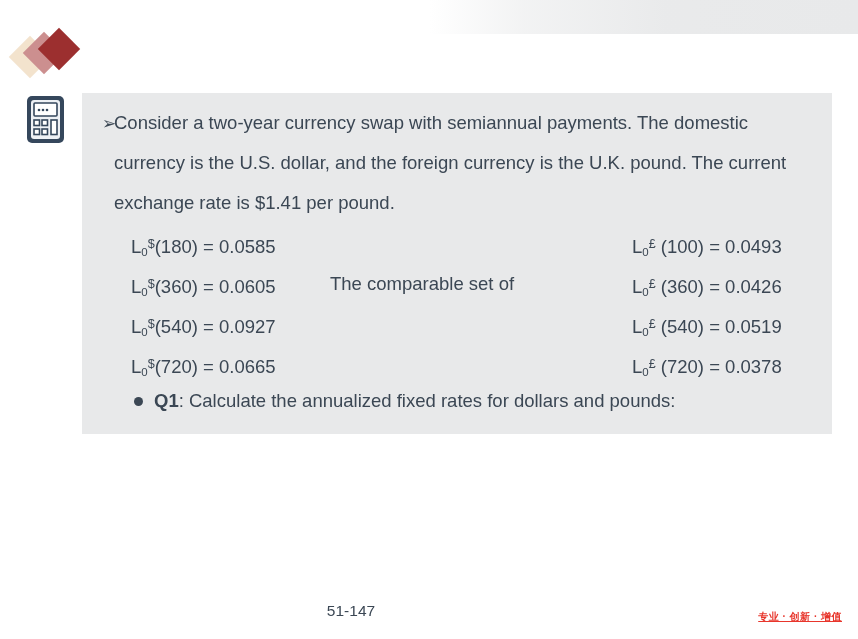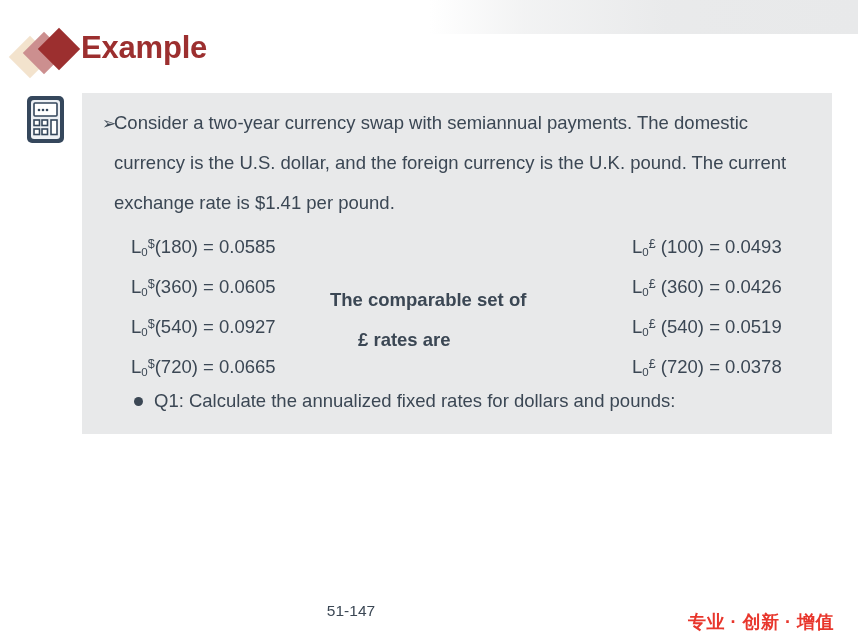--- a/index.html
+++ b/index.html
@@ -117,23 +117,22 @@
     color: #3b4754;
   }
   .f-left {
     position: absolute;
     left: 7px;
     top: 0;
     white-space: nowrap;
   }
   .f-mid {
     position: absolute;
-    top: 16px;
-    white-space: nowrap;
-    font-weight: bold;
+    top: 0;
+    white-space: nowrap;
   }
   .f-right {
     position: absolute;
     left: 508px;
     top: 0;
     white-space: nowrap;
   }
   .mid-a { left: 206px; }
   .mid-b { left: 234px; }
 
@@ -160,57 +159,57 @@
     display: inline-block;
     width: 9px;
     height: 9px;
     border-radius: 50%;
     background: #3b4754;
     vertical-align: middle;
     margin-right: 11px;
     margin-bottom: 2px;
   }
   #q-label {
-    font-weight: normal;
+    font-weight: bold;
     margin-top: 30px;
   }
 
   
   #page-number {
     position: absolute;
     left: 0;
     top: 602px;
     width: 702px;
     text-align: center;
     font-size: 15.5px;
     color: #3b4754;
   }
   #slogan {
     position: absolute;
-    right: 24px;
+    right: 16px;
     top: 610px;
-    font-size: 18px;
+    font-size: 10px;
     font-weight: bold;
     color: #e8362c;
     white-space: nowrap;
     letter-spacing: 0.5px;
+    text-decoration: underline;
   }
 </style>
 </head>
 <body>
 
 <div id="top-band"></div>
 
 <div id="title-row">
   <div id="logo-diamonds">
     <div class="dia" id="dia-1"></div>
     <div class="dia" id="dia-2"></div>
     <div class="dia" id="dia-3"></div>
   </div>
-  <div id="page-title">Example</div>
 </div>
 
 <div id="calc-icon">
   <svg width="39" height="49" viewBox="0 0 39 49" xmlns="http://www.w3.org/2000/svg">
     <rect x="1" y="1" width="37" height="47" rx="5" ry="5" fill="#35475c"></rect>
     <rect x="5" y="5" width="29" height="39" rx="3" ry="3" fill="#eef1f5"></rect>
     <rect x="8" y="8" width="23" height="13" rx="1" ry="1" fill="#ffffff" stroke="#35475c" stroke-width="1.6"></rect>
     <circle cx="13" cy="15" r="1.3" fill="#35475c"></circle>
     <circle cx="17" cy="15" r="1.3" fill="#35475c"></circle>
     <circle cx="21" cy="15" r="1.3" fill="#35475c"></circle>
@@ -238,21 +237,20 @@
     </div>
 
     <div class="f-row">
       <span class="f-left"><span>L</span><sub class="lsub">0</sub><sup class="lsup">$</sup><span>(360) = 0.0605</span></span>
       <span class="f-mid mid-a">The comparable set of</span>
       <span class="f-right"><span>L</span><sub class="lsub">0</sub><sup class="lsup">£</sup><span> (360) = 0.0426</span></span>
     </div>
 
     <div class="f-row">
       <span class="f-left"><span>L</span><sub class="lsub">0</sub><sup class="lsup">$</sup><span>(540) = 0.0927</span></span>
-      <span class="f-mid mid-b">£ rates are</span>
       <span class="f-right"><span>L</span><sub class="lsub">0</sub><sup class="lsup">£</sup><span> (540) = 0.0519</span></span>
     </div>
 
     <div class="f-row">
       <span class="f-left"><span>L</span><sub class="lsub">0</sub><sup class="lsup">$</sup><span>(720) = 0.0665</span></span>
       <span class="f-mid mid-a"></span>
       <span class="f-right"><span>L</span><sub class="lsub">0</sub><sup class="lsup">£</sup><span> (720) = 0.0378</span></span>
     </div>
 
   </div>

